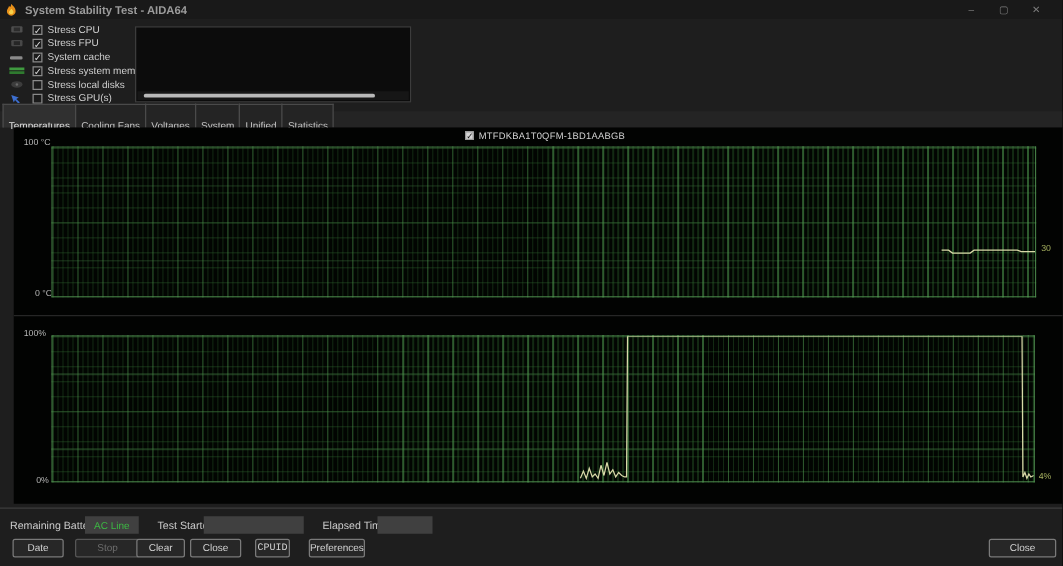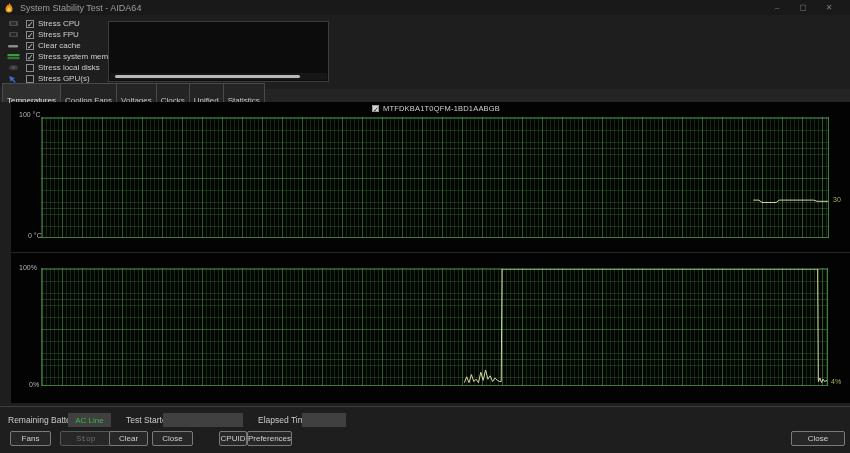--- a/index.html
+++ b/index.html
@@ -9,21 +9,21 @@
     background:#1e1e1e;
     font-family:"Liberation Sans", sans-serif;
     color:#c8c8c8;
     overflow:hidden;
     font-size:8px;
   }
   
   .titlebar { position:absolute; top:0; left:0; width:850px; height:15px;
     background:#191919; display:flex; align-items:center; }
   .titlebar .app-icon { width:10px; height:10px; margin-left:4px; }
-  .titlebar .title { margin-left:6px; font-size:9px; color:#9b9b9b; }
+  .titlebar .title { margin-left:6px; font-size:9px; color:#9b9b9b;font-weight:bold; }
   .win-controls { position:absolute; right:8px; top:0; height:15px; display:flex; }
   .win-controls span { width:26px; text-align:center; line-height:15px;
     color:#7d7d7d; font-size:8px; cursor:default; }
   
   .stress-list { position:absolute; top:18px; left:6px; }
   .stress-row { height:11px; display:flex; align-items:center; }
   .dev-icon { width:14px; height:8px; display:flex; align-items:center; justify-content:center; }
   .cbx { width:8px; height:8px; margin:0 4px 0 6px; border:1px solid #8a8a8a;
     background:#1b1b1b; font-size:8px; line-height:7px; color:#d8d8d8;
     text-align:center; overflow:hidden; }
@@ -82,23 +82,23 @@
     display:flex; align-items:center; justify-content:center; font-size:8px; }
   .f-battery { left:68px;  width:43px; color:#3cb843; }
   .f-started { left:163px; width:80px; color:#d0d0d0; }
   .f-elapsed { left:302px; width:44px; color:#d0d0d0; }
   .button-row { position:absolute; top:431px; left:0; width:850px; height:16px; }
   .btn { position:absolute; top:0; height:15px; background:#272727;
     border:1px solid #7a7a7a; border-radius:2px; color:#d2d2d2;
     font-size:8px; display:flex; align-items:center; justify-content:center;
     cursor:default; }
   .btn.disabled { color:#6d6d6d; border-color:#565656; }
-  .b-start{left:10px;width:41px;} .b-stop{left:60px;width:52px;font-family:Liberation Mono, monospace;}
+  .b-start{left:10px;width:41px;} .b-stop{left:60px;width:52px;}
   .b-clear{left:109px;width:39px;} .b-save{left:152px;width:41px;}
-  .b-cpuid{left:219px;width:28px;} .b-prefs{left:247px;width:45px;}
+  .b-cpuid{left:204px;width:28px;font-family:Liberation Mono, monospace;} .b-prefs{left:247px;width:45px;}
   .b-close{left:791px;width:54px;}
 </style>
 </head>
 <body>
 
 <div class="titlebar">
   <svg class="app-icon" viewBox="0 0 10 10">
     <path d="M5 0 C6.5 2 8.5 3 8.5 6 A3.5 3.5 0 0 1 1.5 6 C1.5 4 3 3.5 3.2 1.8 C4 2.8 4.6 3 5 0 Z" fill="#e8901a"></path>
     <path d="M5 4 C5.8 5 6.8 5.4 6.8 7 A1.9 1.9 0 0 1 3.1 7 C3.1 5.8 4.4 5.4 5 4 Z" fill="#f7d24b"></path>
   </svg>
@@ -131,21 +131,21 @@
     <span class="cbx checked">✓</span>
     <span class="lbl">Stress FPU</span>
   </div>
   <div class="stress-row">
     <span class="dev-icon">
       <svg width="12" height="6" viewBox="0 0 12 6">
           <rect x="1" y="2" width="10" height="2.6" rx="1" fill="#8a8a8a"></rect>
         </svg>
     </span>
     <span class="cbx checked">✓</span>
-    <span class="lbl">Clear cache</span>
+    <span class="lbl">System cache</span>
   </div>
   <div class="stress-row">
     <span class="dev-icon">
       <svg width="13" height="7" viewBox="0 0 13 7">
           <rect x="0.5" y="1" width="12" height="2.2" fill="#3f9a3f"></rect>
           <rect x="0.5" y="4" width="12" height="2.2" fill="#2f7a2f"></rect>
         </svg>
     </span>
     <span class="cbx checked">✓</span>
     <span class="lbl">Stress system memory</span>
@@ -175,21 +175,21 @@
   <div class="log-body"></div>
   <div class="hscroll">
     <div class="thumb"></div>
   </div>
 </div>
 
 <div class="tabbar">
   <span class="tab active">Temperatures</span>
   <span class="tab">Cooling Fans</span>
   <span class="tab">Voltages</span>
-  <span class="tab">Clocks</span>
+  <span class="tab">System</span>
   <span class="tab">Unified</span>
   <span class="tab">Statistics</span>
 </div>
 
 <div class="charts">
 
   <div class="legend">
     <span class="cbx-legend checked">✓</span>
     <span class="lbl">MTFDKBA1T0QFM-1BD1AABGB</span>
   </div>
@@ -219,20 +219,20 @@
 <div class="status-row">
   <span class="s-lbl" style="left:8px;">Remaining Battery:</span>
   <span class="s-field f-battery">AC Line</span>
   <span class="s-lbl" style="left:126px;">Test Started:</span>
   <span class="s-field f-started"></span>
   <span class="s-lbl" style="left:258px;">Elapsed Time:</span>
   <span class="s-field f-elapsed"></span>
 </div>
 
 <div class="button-row">
-  <span class="btn b-start">Fans</span>
+  <span class="btn b-start">Date</span>
   <span class="btn b-stop disabled">Stop</span>
   <span class="btn b-clear">Clear</span>
   <span class="btn b-save">Close</span>
   <span class="btn b-cpuid">CPUID</span>
   <span class="btn b-prefs">Preferences</span>
   <span class="btn b-close">Close</span>
 </div>
 
 </body></html>

